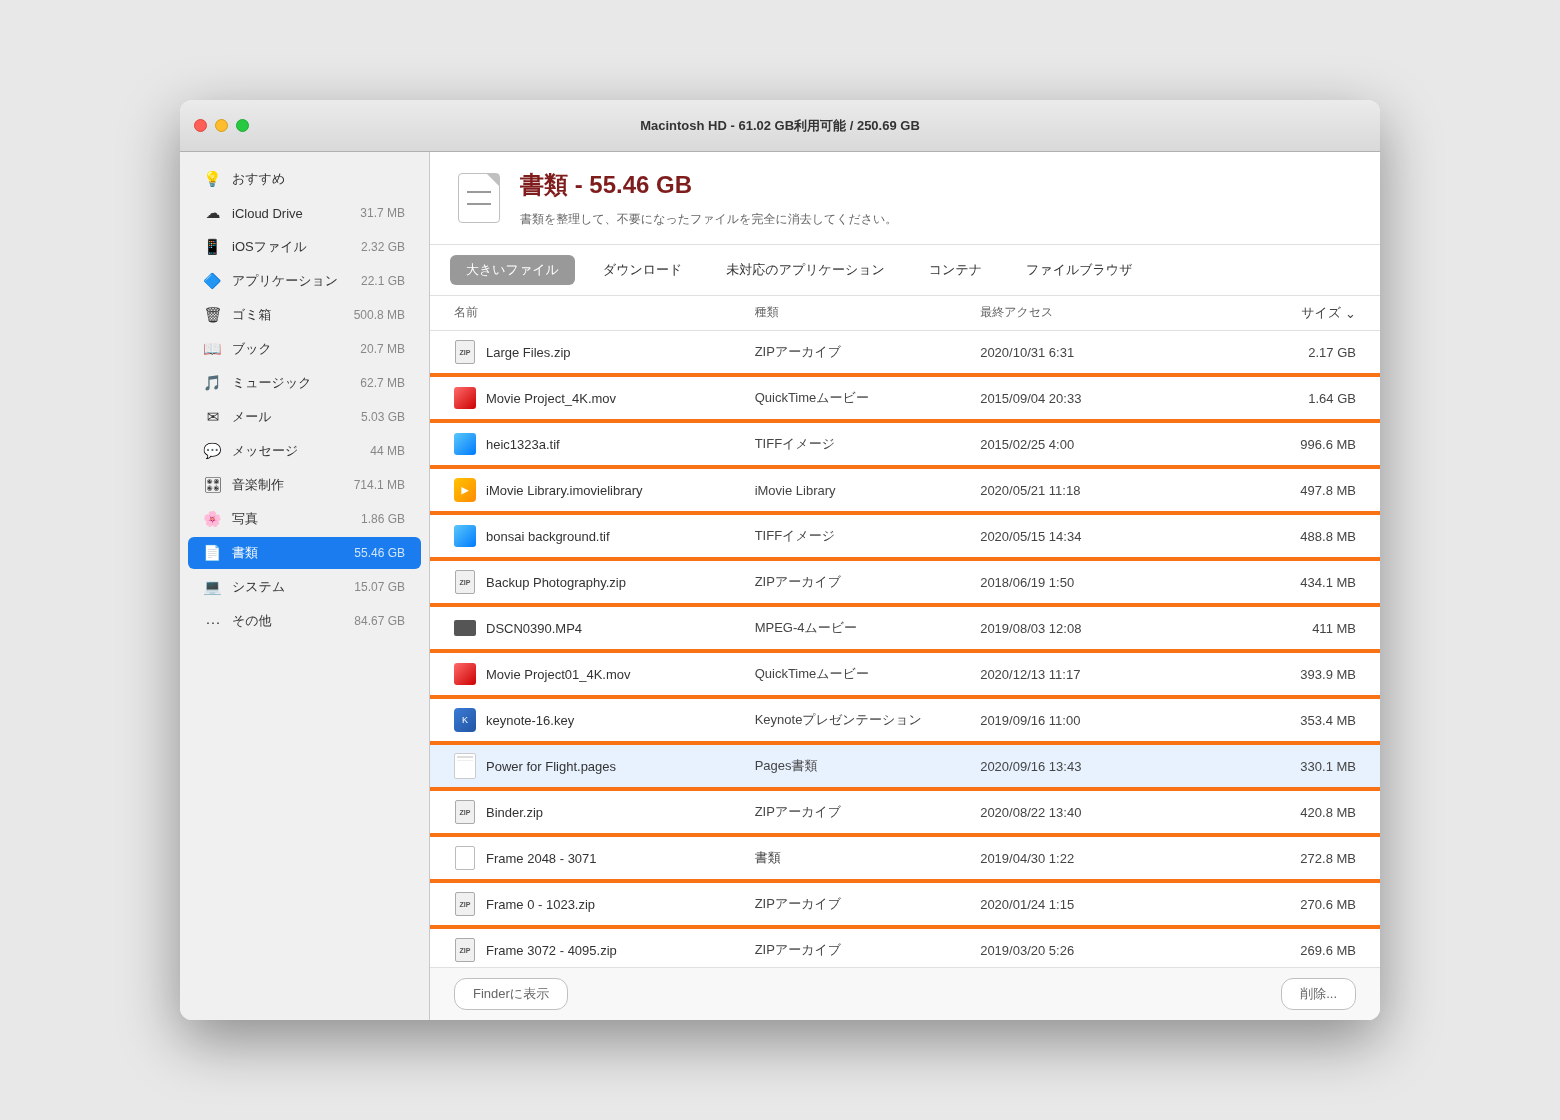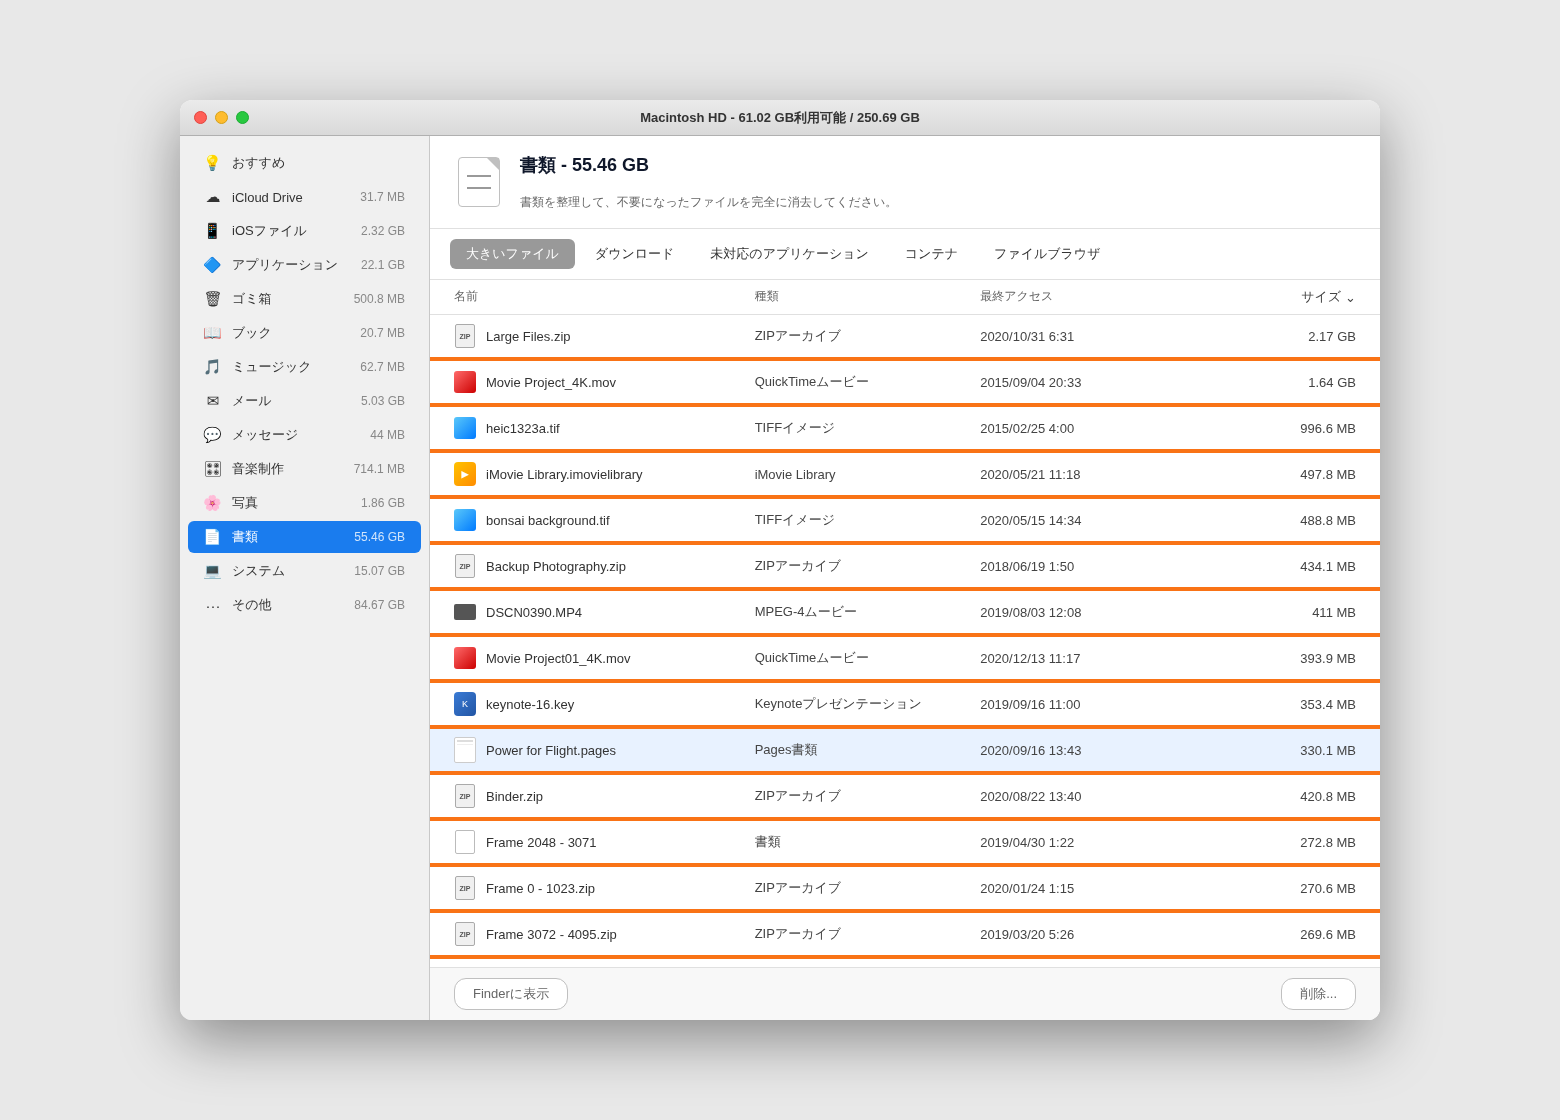--- a/index.html
+++ b/index.html
@@ -16,21 +16,21 @@
       width: 1200px;
       height: 920px;
       background: #f5f5f5;
       border-radius: 12px;
       box-shadow: 0 20px 60px rgba(0,0,0,0.4);
       overflow: hidden;
       display: flex;
       flex-direction: column;
     }
     .titlebar {
-      height: 36px;
+      height: 52px;
       background: linear-gradient(to bottom, #ebebeb, #d9d9d9);
       border-bottom: 1px solid #b0b0b0;
       display: flex;
       align-items: center;
       justify-content: center;
       position: relative;
       border-radius: 12px 12px 0 0;
     }
     .traffic-lights {
       position: absolute;
@@ -145,36 +145,36 @@
     .doc-icon-inner {
       width: 60%;
       border-top: 2px solid #999;
       border-bottom: 2px solid #999;
       height: 14px;
       display: flex;
       flex-direction: column;
       justify-content: space-between;
     }
     .category-info-title {
-      font-size: 18px;
+      font-size: 24px;
       font-weight: 600;
-      color: #0f172a;
+      color: #7f1d1d;
     }
     .category-info-desc {
       font-size: 12px;
       color: #666;
-      margin-top: 17px;
+      margin-top: 10px;
     }
     
     .tabs-bar {
       display: flex;
       align-items: center;
       padding: 10px 20px;
       border-bottom: 1px solid #e0e0e0;
-      gap: 4px;
+      gap: 12px;
     }
     .tab-btn {
       padding: 6px 16px;
       border-radius: 6px;
       font-size: 13px;
       cursor: pointer;
       border: none;
       background: transparent;
       color: #333;
     }

